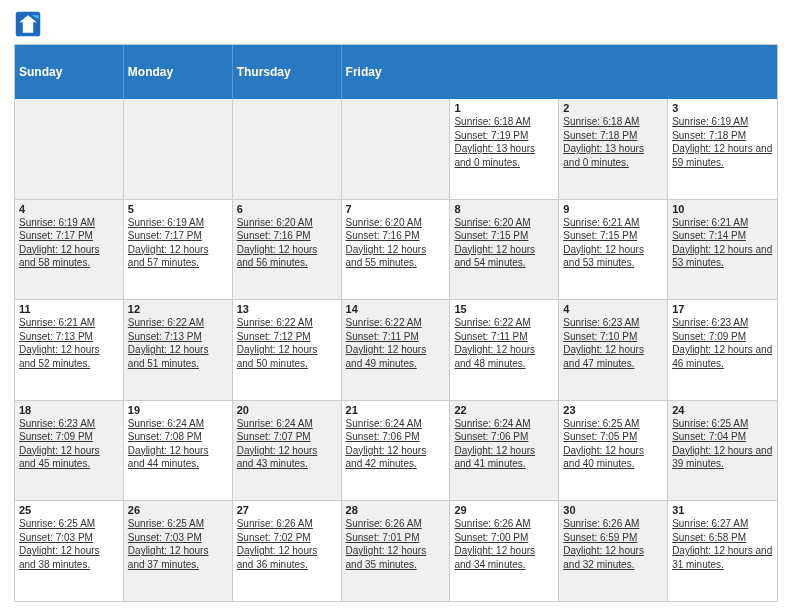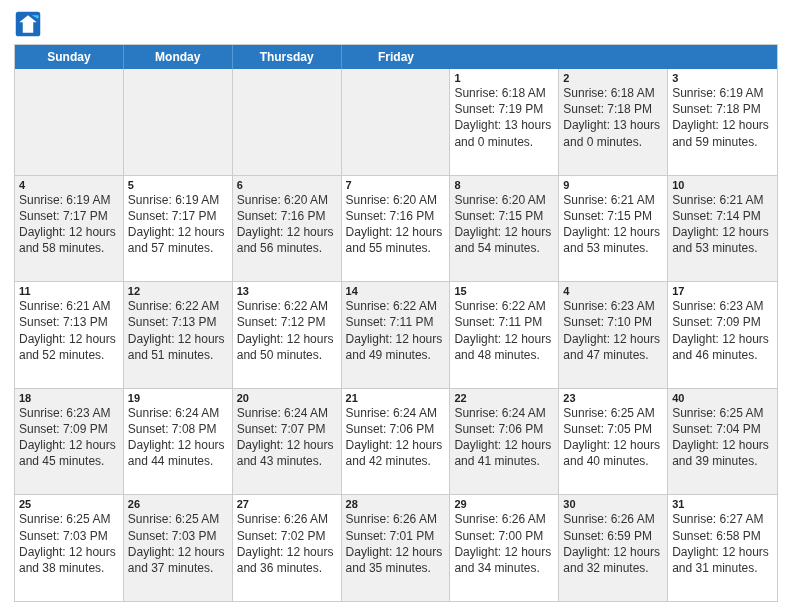--- a/index.html
+++ b/index.html
@@ -63,22 +63,22 @@
     }
     .cal-header-row {
       display: grid;
       grid-template-columns: repeat(7, 1fr);
       background: #2979c2;
     }
     .cal-header-cell {
       color: #fff;
       font-size: 12px;
       font-weight: bold;
-      padding: 5px 4px;
-      text-align: center;
+      padding: 20px 4px;
+      text-align: left;
       border-right: 1px solid #5599d8;
     }
     .cal-header-cell:last-child { border-right: none; }
     .cal-body {
       flex: 1;
       display: flex;
       flex-direction: column;
     }
     .cal-week {
       flex: 1;
@@ -100,23 +100,24 @@
     .cal-cell.empty { background: #f9f9f9; }
     .cal-cell.shaded { background: #f0f0f0; }
     .day-num {
       font-size: 11px;
       font-weight: bold;
       color: #222;
       display: block;
       margin-bottom: 1px;
     }
     .cell-text {
-      font-size: 12px;
+      font-size: 10px;
       line-height: 1.35;
       color: #333;
+      text-decoration: underline;
     }
   </style>
 </head>
 <body>
 
 <div class="page">
   <div class="header">
     <div class="logo">
       <svg class="logo-icon" viewBox="0 0 32 32">
         <rect x="2" y="2" width="28" height="28" rx="3" fill="#1a6abf"></rect>
@@ -285,21 +286,21 @@
 Sunset: 7:06 PM
 Daylight: 12 hours and 41 minutes.</div>
           </div>
           <div class="cal-cell">
             <span class="day-num">23</span>
             <div class="cell-text" style="white-space: pre-line;">Sunrise: 6:25 AM
 Sunset: 7:05 PM
 Daylight: 12 hours and 40 minutes.</div>
           </div>
           <div class="cal-cell shaded">
-            <span class="day-num">40</span>
+            <span class="day-num">24</span>
             <div class="cell-text" style="white-space: pre-line;">Sunrise: 6:25 AM
 Sunset: 7:04 PM
 Daylight: 12 hours and 39 minutes.</div>
           </div>
         </div>
         <div class="cal-week">
           <div class="cal-cell">
             <span class="day-num">25</span>
             <div class="cell-text" style="white-space: pre-line;">Sunrise: 6:25 AM
 Sunset: 7:03 PM

